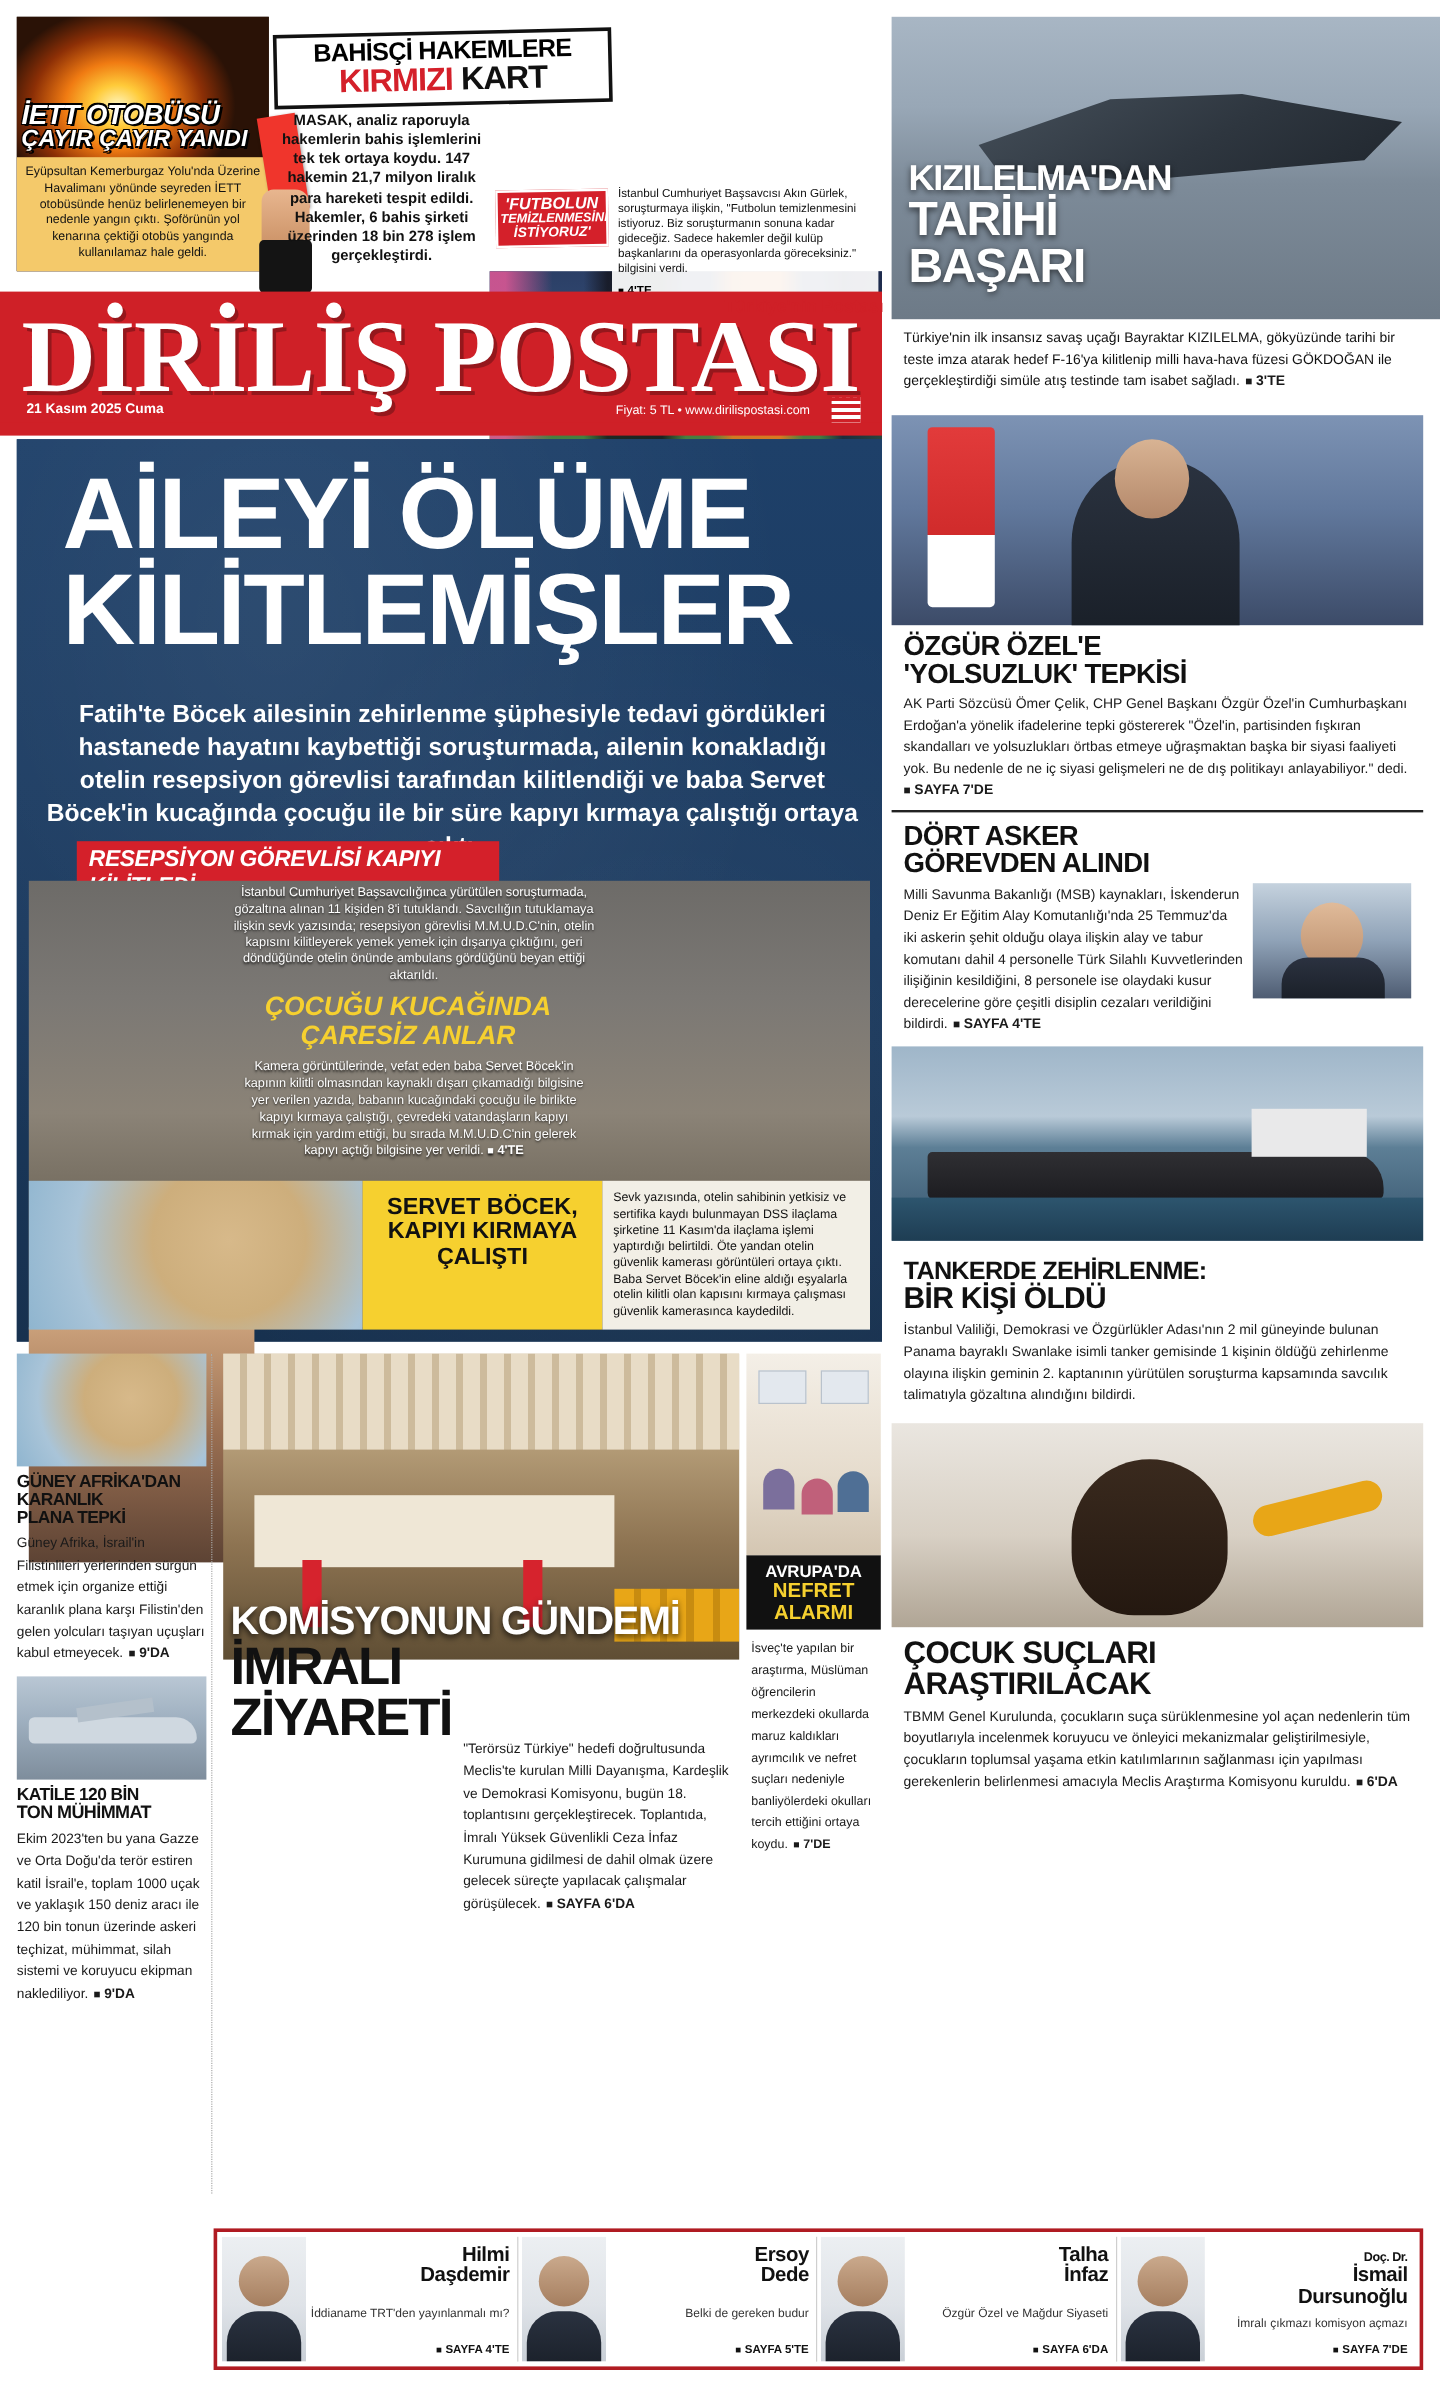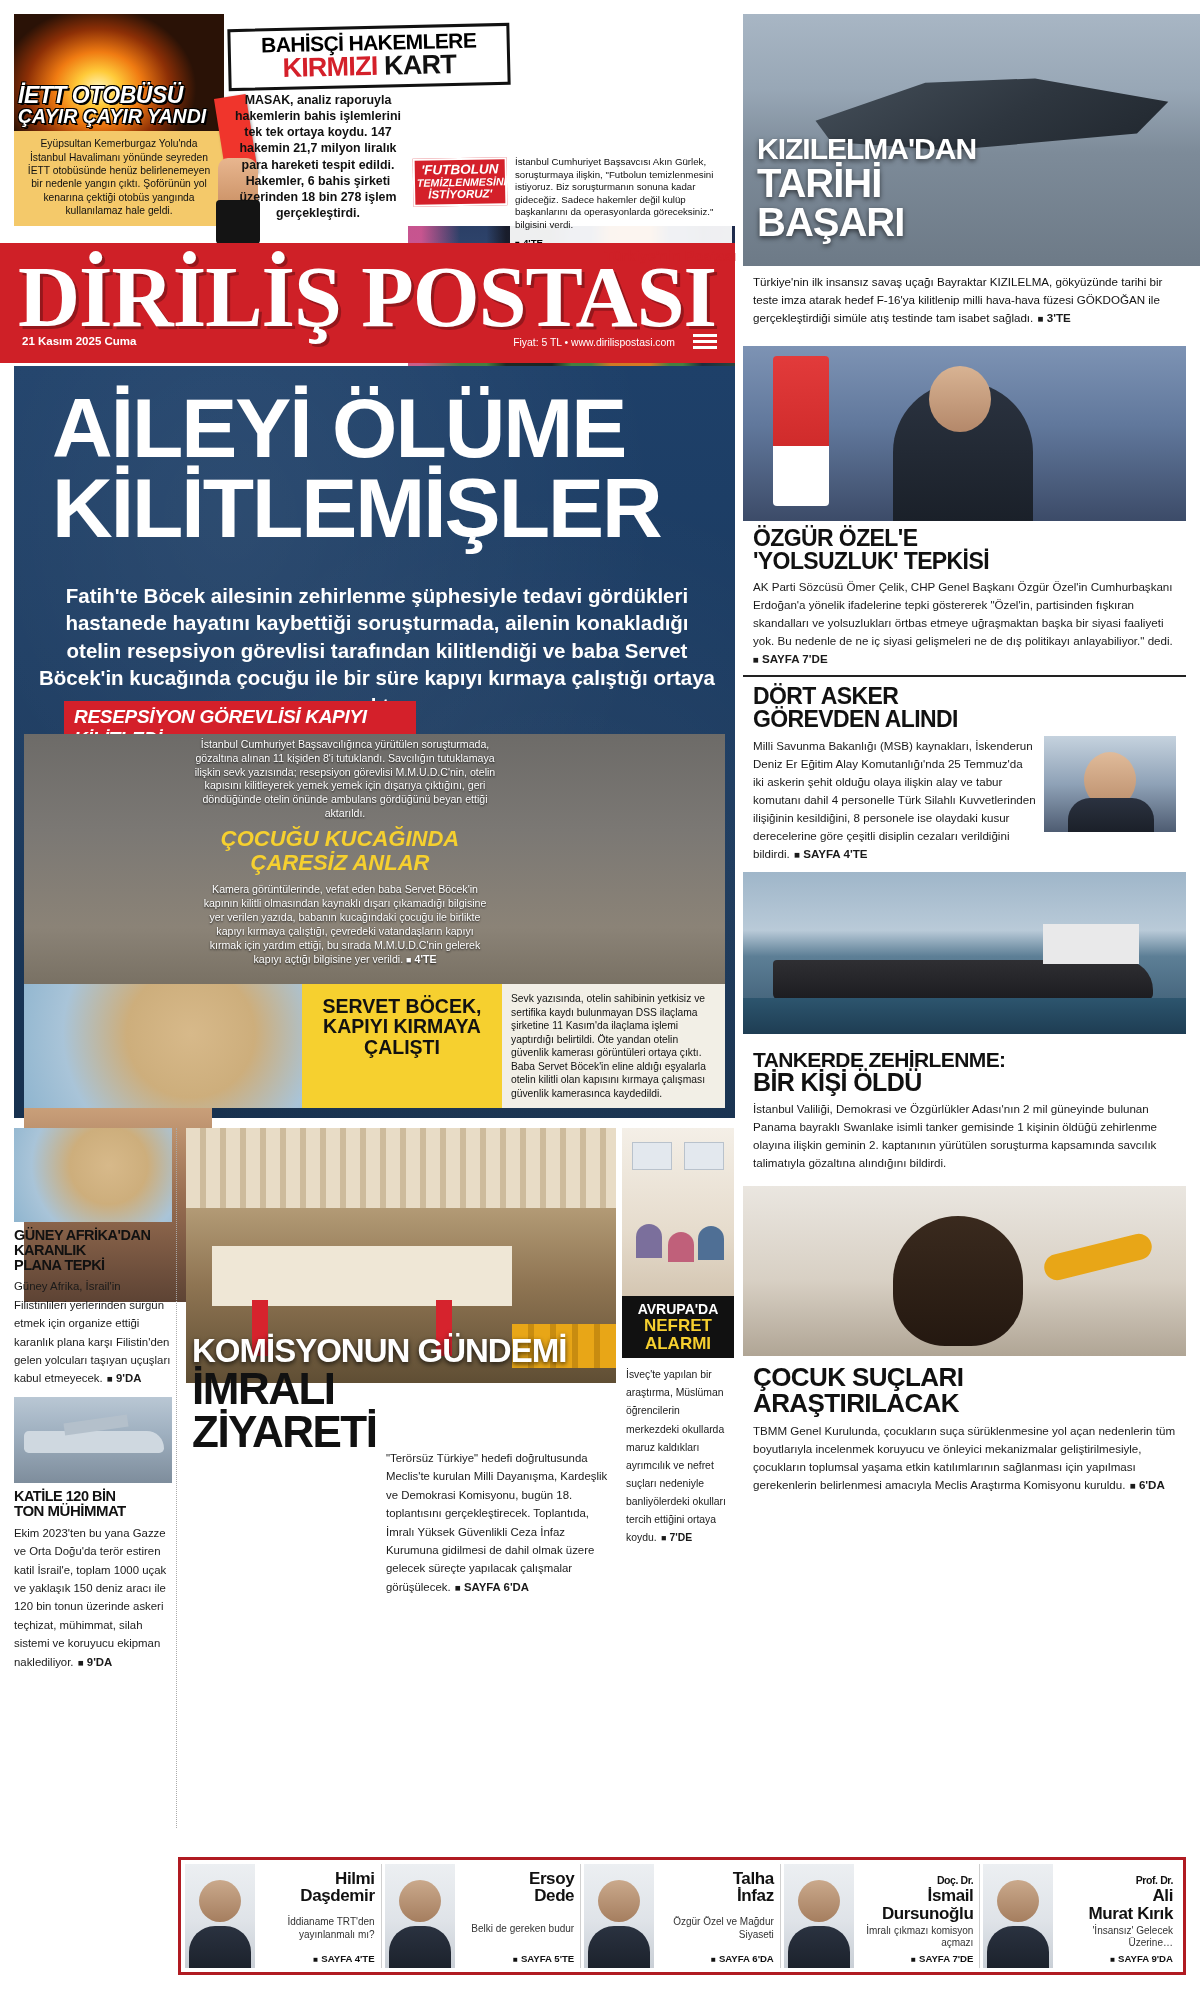--- a/index.html
+++ b/index.html
@@ -146,21 +146,21 @@
 <body>
 
 <div class="page">
 
   <div id="topbar" class="abs">
 
     <div id="bus-photo" class="abs photo ph-fire"></div>
     <div id="bus-block" class="abs">
       <div id="bus-head" class="tight" style="font-size:23px;padding:0 4px;">İETT OTOBÜSÜ</div>
       <div id="bus-head2" class="tight" style="font-size:19.5px;padding:0 4px;color:#fff;font-weight:900;font-style:italic;text-shadow:2px 2px 0 #000,-1px -1px 0 #000,1px -1px 0 #000,-1px 1px 0 #000;">ÇAYIR ÇAYIR YANDI</div>
-      <div style="margin-top:4px;background:#f4c96a;padding:6px 7px 8px;font-size:10.3px;line-height:1.3;text-align:center;color:#111;">Eyüpsultan Kemerburgaz Yolu'nda İstanbul Havalimanı yönünde seyreden İETT otobüsünde henüz belirlenemeyen bir nedenle yangın çıktı. Şoförünün yol kenarına çektiği otobüs yangında kullanılamaz hale geldi.</div>
+      <div style="margin-top:4px;background:#f4c96a;padding:6px 7px 8px;font-size:10.3px;line-height:1.3;text-align:center;color:#111;">Eyüpsultan Kemerburgaz Yolu'nda Üzerine Havalimanı yönünde seyreden İETT otobüsünde henüz belirlenemeyen bir nedenle yangın çıktı. Şoförünün yol kenarına çektiği otobüs yangında kullanılamaz hale geldi.</div>
     </div>
 
     <div id="rc-box" class="abs">
       <div class="ctr" style="font-weight:900;font-size:21px;line-height:1;padding-top:3px;letter-spacing:-.6px;">BAHİSÇİ HAKEMLERE</div>
       <div class="ctr" style="font-weight:900;font-size:27px;line-height:1;letter-spacing:-.8px;">
         <span style="color:#d4202a;">KIRMIZI</span>
         <span style="color:#111;">KART</span>
       </div>
     </div>
 
@@ -430,30 +430,16 @@
             <small>Doç. Dr.</small>
             <div>İsmail</div>
             <div>Dursunoğlu</div>
           </div>
         </div>
         <div class="coltitle">İmralı çıkmazı komisyon açmazı</div>
         <div class="colpg sq">SAYFA 7'DE</div>
       </div>
     </div>
 
-    <div class="colcell">
-      <div class="pic"></div>
-      <div class="colmeta">
-        <div>
-          <div class="colname">
-            <small>Prof. Dr.</small>
-            <div>Ali</div>
-            <div>Murat Kırık</div>
-          </div>
-        </div>
-        <div class="coltitle">'İnsansız' Gelecek Üzerine…</div>
-        <div class="colpg sq">SAYFA 9'DA</div>
-      </div>
-    </div>
 
   </div>
 
 </div>
 
 </body></html>

